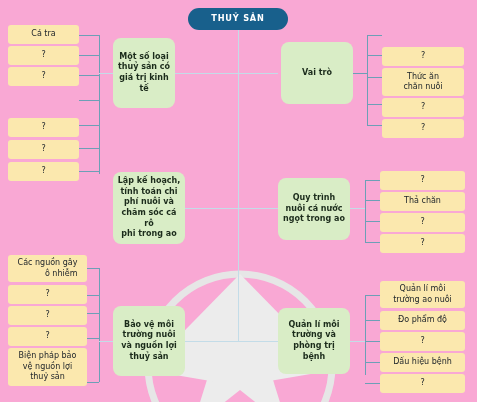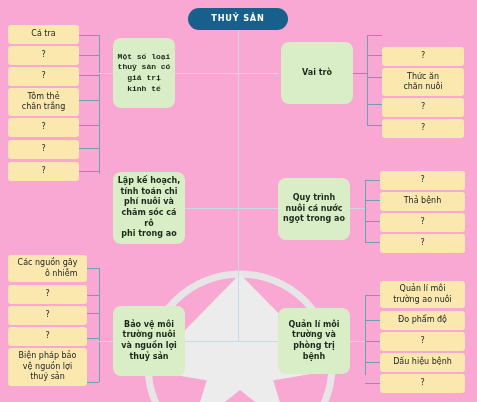--- a/index.html
+++ b/index.html
@@ -158,47 +158,46 @@
   <div class="bk v" style="left:365px; top:295px; height:80px;"></div>
   <div class="ln h" style="left:350px; top:341px; width:15px;"></div>
   <div class="bk h" style="left:365px; top:295px; width:15px;"></div>
   <div class="bk h" style="left:365px; top:320px; width:15px;"></div>
   <div class="bk h" style="left:365px; top:341px; width:15px;"></div>
   <div class="bk h" style="left:365px; top:362px; width:15px;"></div>
   <div class="bk h" style="left:365px; top:383px; width:15px;"></div>
 
   <div class="root" style="left:188px; top:8px; width:100px; height:22px;">THUỶ SẢN</div>
 
-  <div class="green" style="left:113px; top:38px; width:62px; height:70px;font-family:Liberation Mono, monospace;">Một số loại<br>thuỷ sản có<br>giá trị kinh tế</div>
+  <div class="green" style="left:113px; top:38px; width:62px; height:70px;">Một số loại<br>thuỷ sản có<br>giá trị kinh tế</div>
 
   <div class="green" style="left:113px; top:172px; width:72px; height:72px;">Lập kế hoạch,<br>tính toán chi<br>phí nuôi và<br>chăm sóc cá rô<br>phi trong ao</div>
 
   <div class="green" style="left:281px; top:42px; width:72px; height:62px;">Vai trò</div>
 
   <div class="green" style="left:278px; top:178px; width:72px; height:62px;">Quy trình<br>nuôi cá nước<br>ngọt trong ao</div>
 
   <div class="green" style="left:113px; top:306px; width:72px; height:70px;">Bảo vệ môi<br>trường nuôi<br>và nguồn lợi<br>thuỷ sản</div>
 
   <div class="green" style="left:278px; top:308px; width:72px; height:66px;">Quản lí môi<br>trường và<br>phòng trị bệnh</div>
 
   <div class="leaf" style="left:8px; top:25px; width:71px; height:19px;">Cá tra</div>
   <div class="leaf" style="left:8px; top:46px; width:71px; height:19px;">?</div>
   <div class="leaf" style="left:8px; top:67px; width:71px; height:19px;">?</div>
-  <div class="leaf" style="left:8px; top:88px; width:71px; height:28px;">Tôm thẻ<br>chân trắng</div>
   <div class="leaf" style="left:8px; top:118px; width:71px; height:19px;">?</div>
   <div class="leaf" style="left:8px; top:140px; width:71px; height:19px;">?</div>
   <div class="leaf" style="left:8px; top:162px; width:71px; height:19px;">?</div>
 
   <div class="leaf" style="left:382px; top:47px; width:82px; height:19px;">?</div>
   <div class="leaf" style="left:382px; top:68px; width:82px; height:28px;">Thức ăn<br>chăn nuôi</div>
   <div class="leaf" style="left:382px; top:98px; width:82px; height:19px;">?</div>
   <div class="leaf" style="left:382px; top:119px; width:82px; height:19px;">?</div>
 
   <div class="leaf" style="left:380px; top:171px; width:85px; height:19px;">?</div>
-  <div class="leaf" style="left:380px; top:192px; width:85px; height:19px;">Thả bệnh</div>
+  <div class="leaf" style="left:380px; top:192px; width:85px; height:19px;">Thả chăn</div>
   <div class="leaf" style="left:380px; top:213px; width:85px; height:19px;">?</div>
   <div class="leaf" style="left:380px; top:234px; width:85px; height:19px;">?</div>
 
   <div class="leaf" style="left:8px; top:255px; width:79px; height:27px;text-align:right;">Các nguồn gây<br>ô nhiễm</div>
   <div class="leaf" style="left:8px; top:285px; width:79px; height:19px;">?</div>
   <div class="leaf" style="left:8px; top:306px; width:79px; height:19px;">?</div>
   <div class="leaf" style="left:8px; top:327px; width:79px; height:19px;">?</div>
   <div class="leaf" style="left:8px; top:348px; width:79px; height:38px;">Biện pháp bảo<br>vệ nguồn lợi<br>thuỷ sản</div>
 
   <div class="leaf" style="left:380px; top:281px; width:85px; height:27px;">Quản lí môi<br>trường ao nuôi</div>

